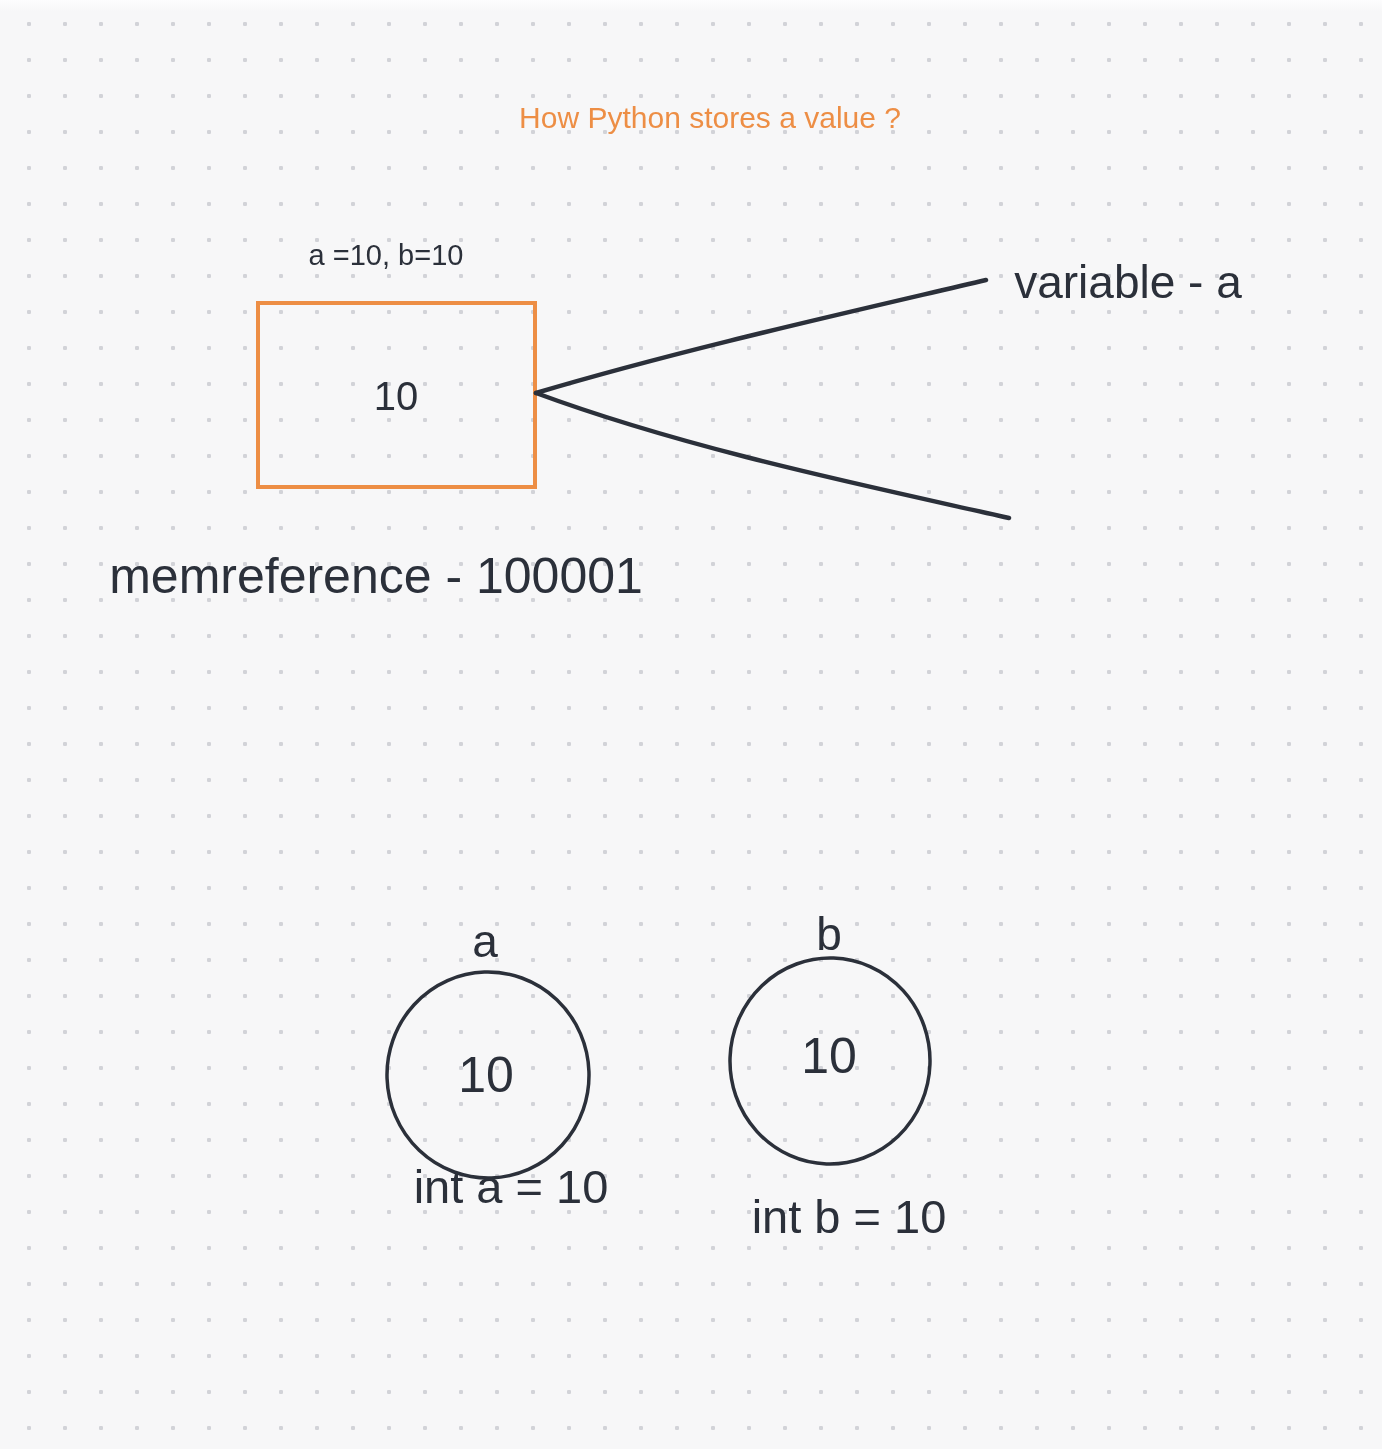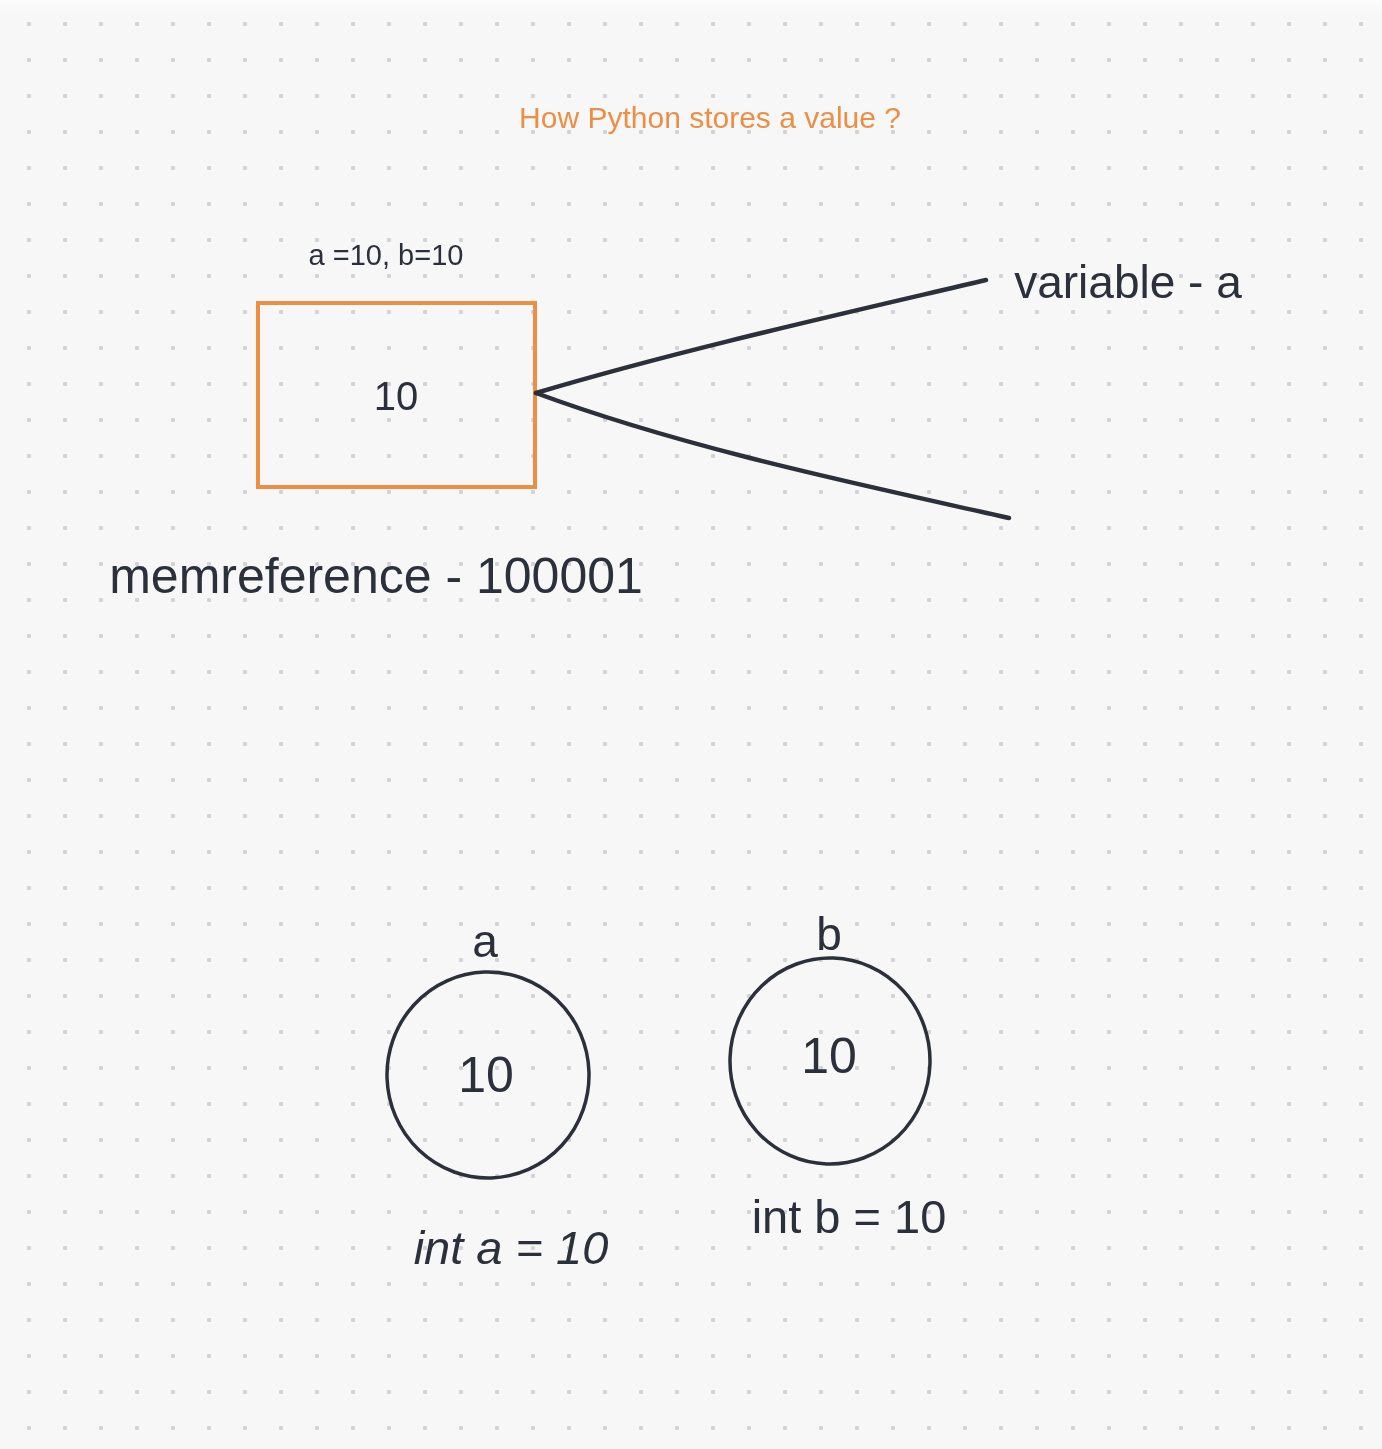--- a/index.html
+++ b/index.html
@@ -73,16 +73,16 @@
 
 
   <div class="label t-circname" style="left:485px;top:941px;">a</div>
 
   <div class="label t-circname" style="left:829px;top:934px;">b</div>
 
   <div class="label t-circval" style="left:486px;top:1076px;">10</div>
 
   <div class="label t-circval" style="left:829px;top:1057px;">10</div>
 
-  <div class="label t-decl" style="left:511px;top:1248px;font-style:italic;">int a = 10</div>
+  <div class="label t-decl" style="left:511px;top:1187px;">int a = 10</div>
 
   <div class="label t-decl" style="left:849px;top:1217px;">int b = 10</div>
 </div>
 
 </body></html>

